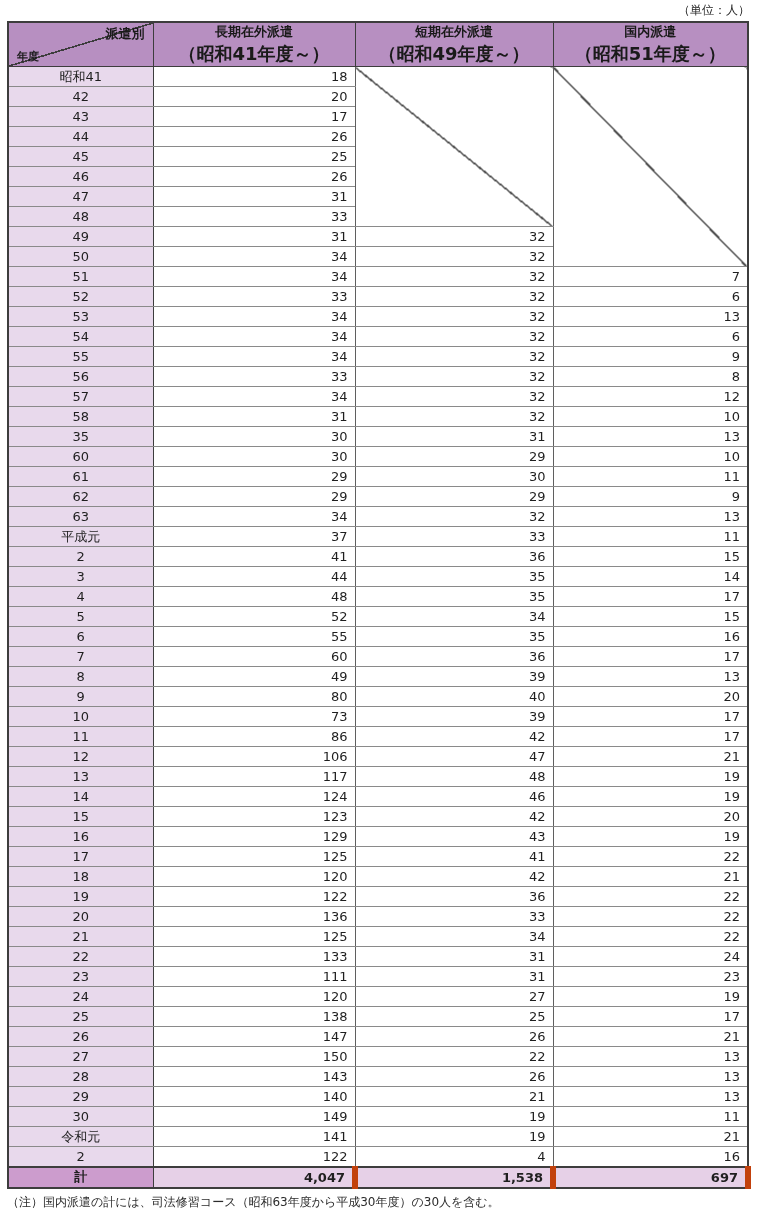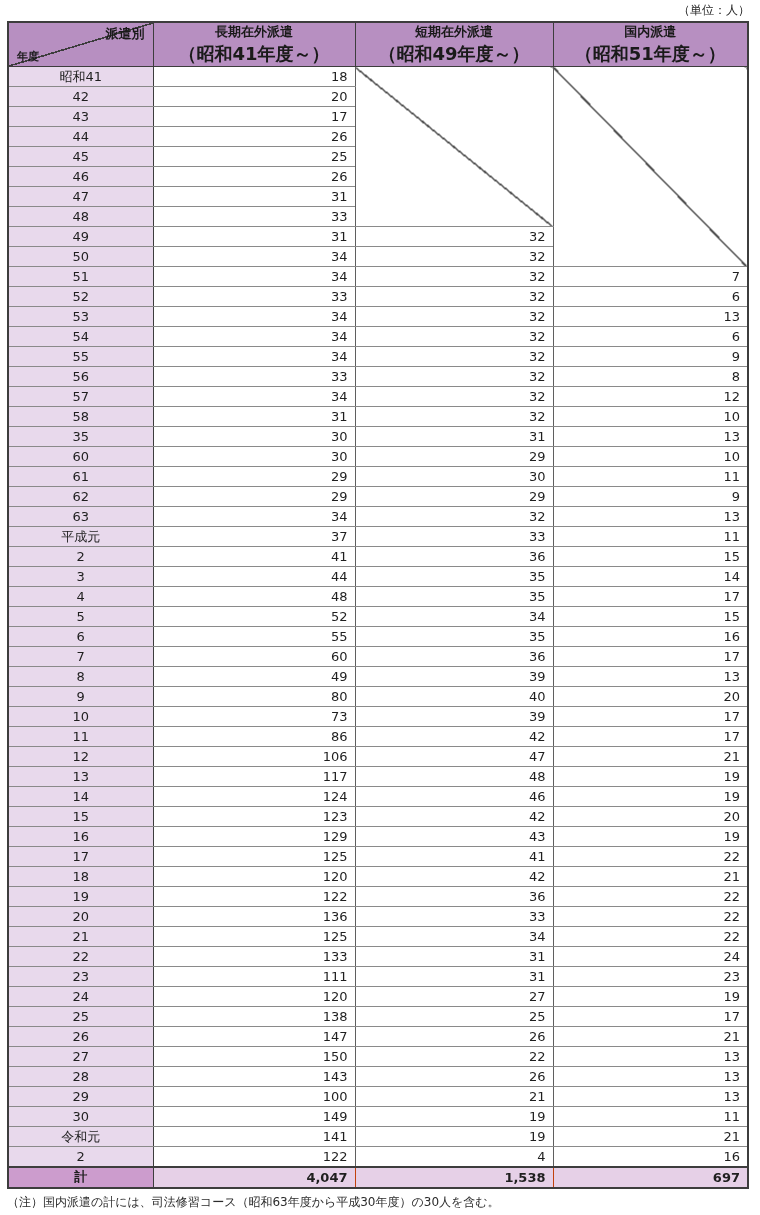--- a/index.html
+++ b/index.html
@@ -99,21 +99,21 @@
     background: var(--total-label-bg, #cc9ccd);
     text-align: center;
     border-left: 1px solid var(--border-dark, #3d3d3d);
     border-right: 1px solid var(--border-dark, #3d3d3d);
   }
   tfoot td.total-num {
     background: var(--total-value-bg, #e6d0e7);
     text-align: right;
     padding-right: 7px;
     border-left: 1px solid #5f5f5f;
-    border-right: 1px solid #c2410c;
+    border-right: 6px solid #c2410c;
   }
   .footnote {
     margin-top: 6px;
     font-size: 12px;
     color: #2b2b2b;
     line-height: 1.3;
   }
 </style>
 </head>
 <body>
@@ -434,21 +434,21 @@
           <td class="num">13</td>
         </tr>
         <tr>
           <td class="year">28</td>
           <td class="num">143</td>
           <td class="num">26</td>
           <td class="num">13</td>
         </tr>
         <tr>
           <td class="year">29</td>
-          <td class="num">100</td>
+          <td class="num">140</td>
           <td class="num">21</td>
           <td class="num">13</td>
         </tr>
         <tr>
           <td class="year">30</td>
           <td class="num">149</td>
           <td class="num">19</td>
           <td class="num">11</td>
         </tr>
         <tr>

